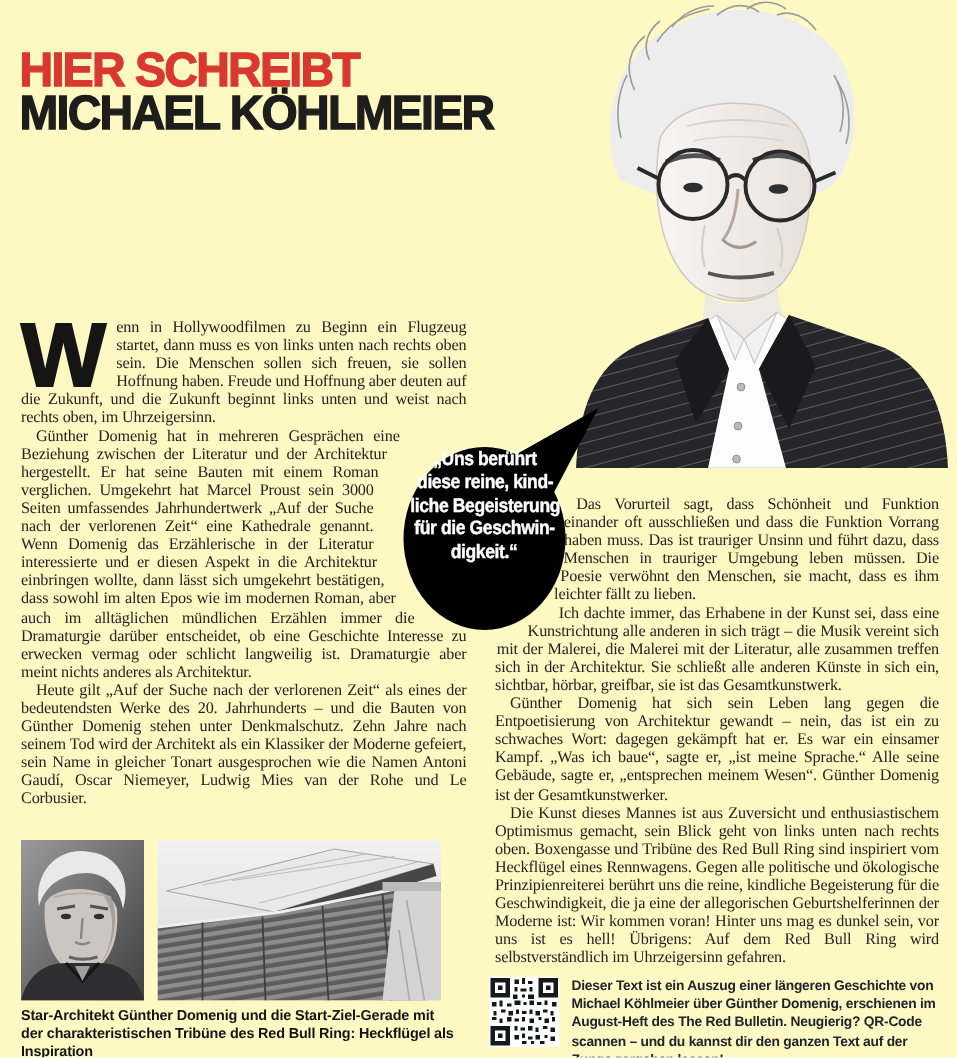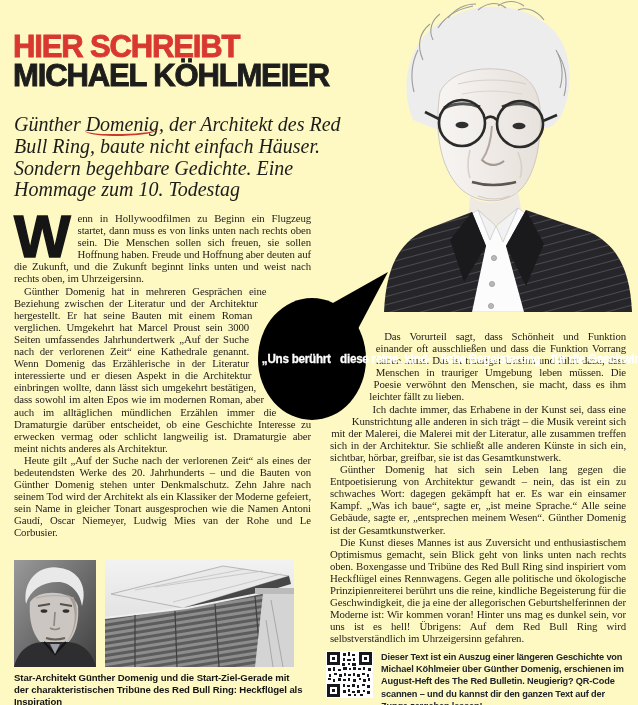--- a/index.html
+++ b/index.html
@@ -38,23 +38,23 @@
   .dropcap { float:left; font-family:"Liberation Sans", sans-serif; font-weight:700;
              font-size:60px; line-height:47px; padding:1px 7px 0 0; color:#151515;
              -webkit-text-stroke:1.4px #151515; }
 
   .spacer-l { float:right; width:62px; height:133px;
               shape-outside:ellipse(54px 61px at 63px 62px); shape-margin:10px; }
   .spacer-r { float:left; width:52px; height:100px;
               shape-outside:ellipse(54px 61px at -18px 29px); shape-margin:10px; }
 
   
-  .bubble { position:absolute; left:258px; top:298px; width:108px; height:122px;
+  .bubble { position:absolute; left:269px; top:298px; width:108px; height:122px;
             background:#000; border-radius:50%; z-index:6;
-            display:flex; flex-direction:row; justify-content:space-between; align-items:center; }
+            display:flex; flex-direction:column; justify-content:flex-start; align-items:center; }
   .bubble .tail { position:absolute; left:60px; top:-28px; }
   .bubble span { display:block; font-family:"Liberation Sans", sans-serif; font-weight:700;
                  color:#ffffff; font-size:13px; line-height:15.4px; letter-spacing:-0.3px;
                  -webkit-text-stroke:0.3px #fff; white-space:nowrap; transform:scaleX(0.9); }
 
   
   .portrait     { position:absolute; left:378px; top:0; width:260px; height:312px; z-index:1; }
   .photo-domenig{ position:absolute; left:14px;  top:560px; width:82px;  height:107px; }
   .photo-ring   { position:absolute; left:105px; top:560px; width:189px; height:107px; }
 
@@ -128,21 +128,20 @@
       <path d="M6,312 C8,266 22,240 52,228 L94,212 L108,246 L94,312 Z" fill="url(#pinstripe)"></path>
       <path d="M254,312 C252,270 240,246 212,232 L148,210 L128,246 L146,312 Z" fill="url(#pinstripe)"></path>
       <path d="M94,212 L108,246 L86,282 L72,240 Z" fill="#1a1a1d"></path>
       <path d="M148,210 L128,246 L148,286 L166,244 Z" fill="#1a1a1d"></path>
     </svg>
   </div>
 
   <div class="kicker">HIER SCHREIBT</div>
   <div class="author">MICHAEL KÖHLMEIER</div>
 
-  <p class="lede"><span>Günther </span><span class="uline">Domenig</span><span>, der Architekt des Red Bull Ring, baute nicht einfach Häuser. Sondern begehbare Gedichte. Eine Hommage zum 10. Todestag</span></p>
 
   <div class="col col-left">
     <p><span class="dropcap">W</span><span>enn in Hollywoodfilmen zu Beginn ein Flugzeug startet, dann muss es von links unten nach rechts oben sein. Die Menschen sollen sich freuen, sie sollen Hoffnung haben. Freude und Hoffnung aber deuten auf die Zukunft, und die Zukunft beginnt links unten und weist nach rechts oben, im Uhrzeigersinn.</span></p>
     <div class="spacer-l"></div>
     <p class="ind">Günther Domenig hat in mehreren Gesprächen eine Beziehung zwischen der Literatur und der Architektur hergestellt. Er hat seine Bauten mit einem Roman verglichen. Umgekehrt hat Marcel Proust sein 3000 Seiten umfassendes Jahrhundertwerk „Auf der Suche nach der verlorenen Zeit“ eine Kathedrale genannt. Wenn Domenig das Erzählerische in der Literatur interessierte und er diesen Aspekt in die Architektur einbringen wollte, dann lässt sich umgekehrt bestätigen, dass sowohl im alten Epos wie im modernen Roman, aber auch im alltäglichen mündlichen Erzählen immer die Dramaturgie darüber entscheidet, ob eine Geschichte Interesse zu erwecken vermag oder schlicht langweilig ist. Dramaturgie aber meint nichts anderes als Architektur.</p>
     <p class="ind">Heute gilt „Auf der Suche nach der verlorenen Zeit“ als eines der bedeutendsten Werke des 20. Jahrhunderts – und die Bauten von Günther Domenig stehen unter Denkmalschutz. Zehn Jahre nach seinem Tod wird der Architekt als ein Klassiker der Moderne gefeiert, sein Name in gleicher Tonart ausgesprochen wie die Namen Antoni Gaudí, Oscar Niemeyer, Ludwig Mies van der Rohe und Le Corbusier.</p>
   </div>
 
   <div class="bubble">
     <svg class="tail" width="80" height="80" viewBox="0 0 80 80">

